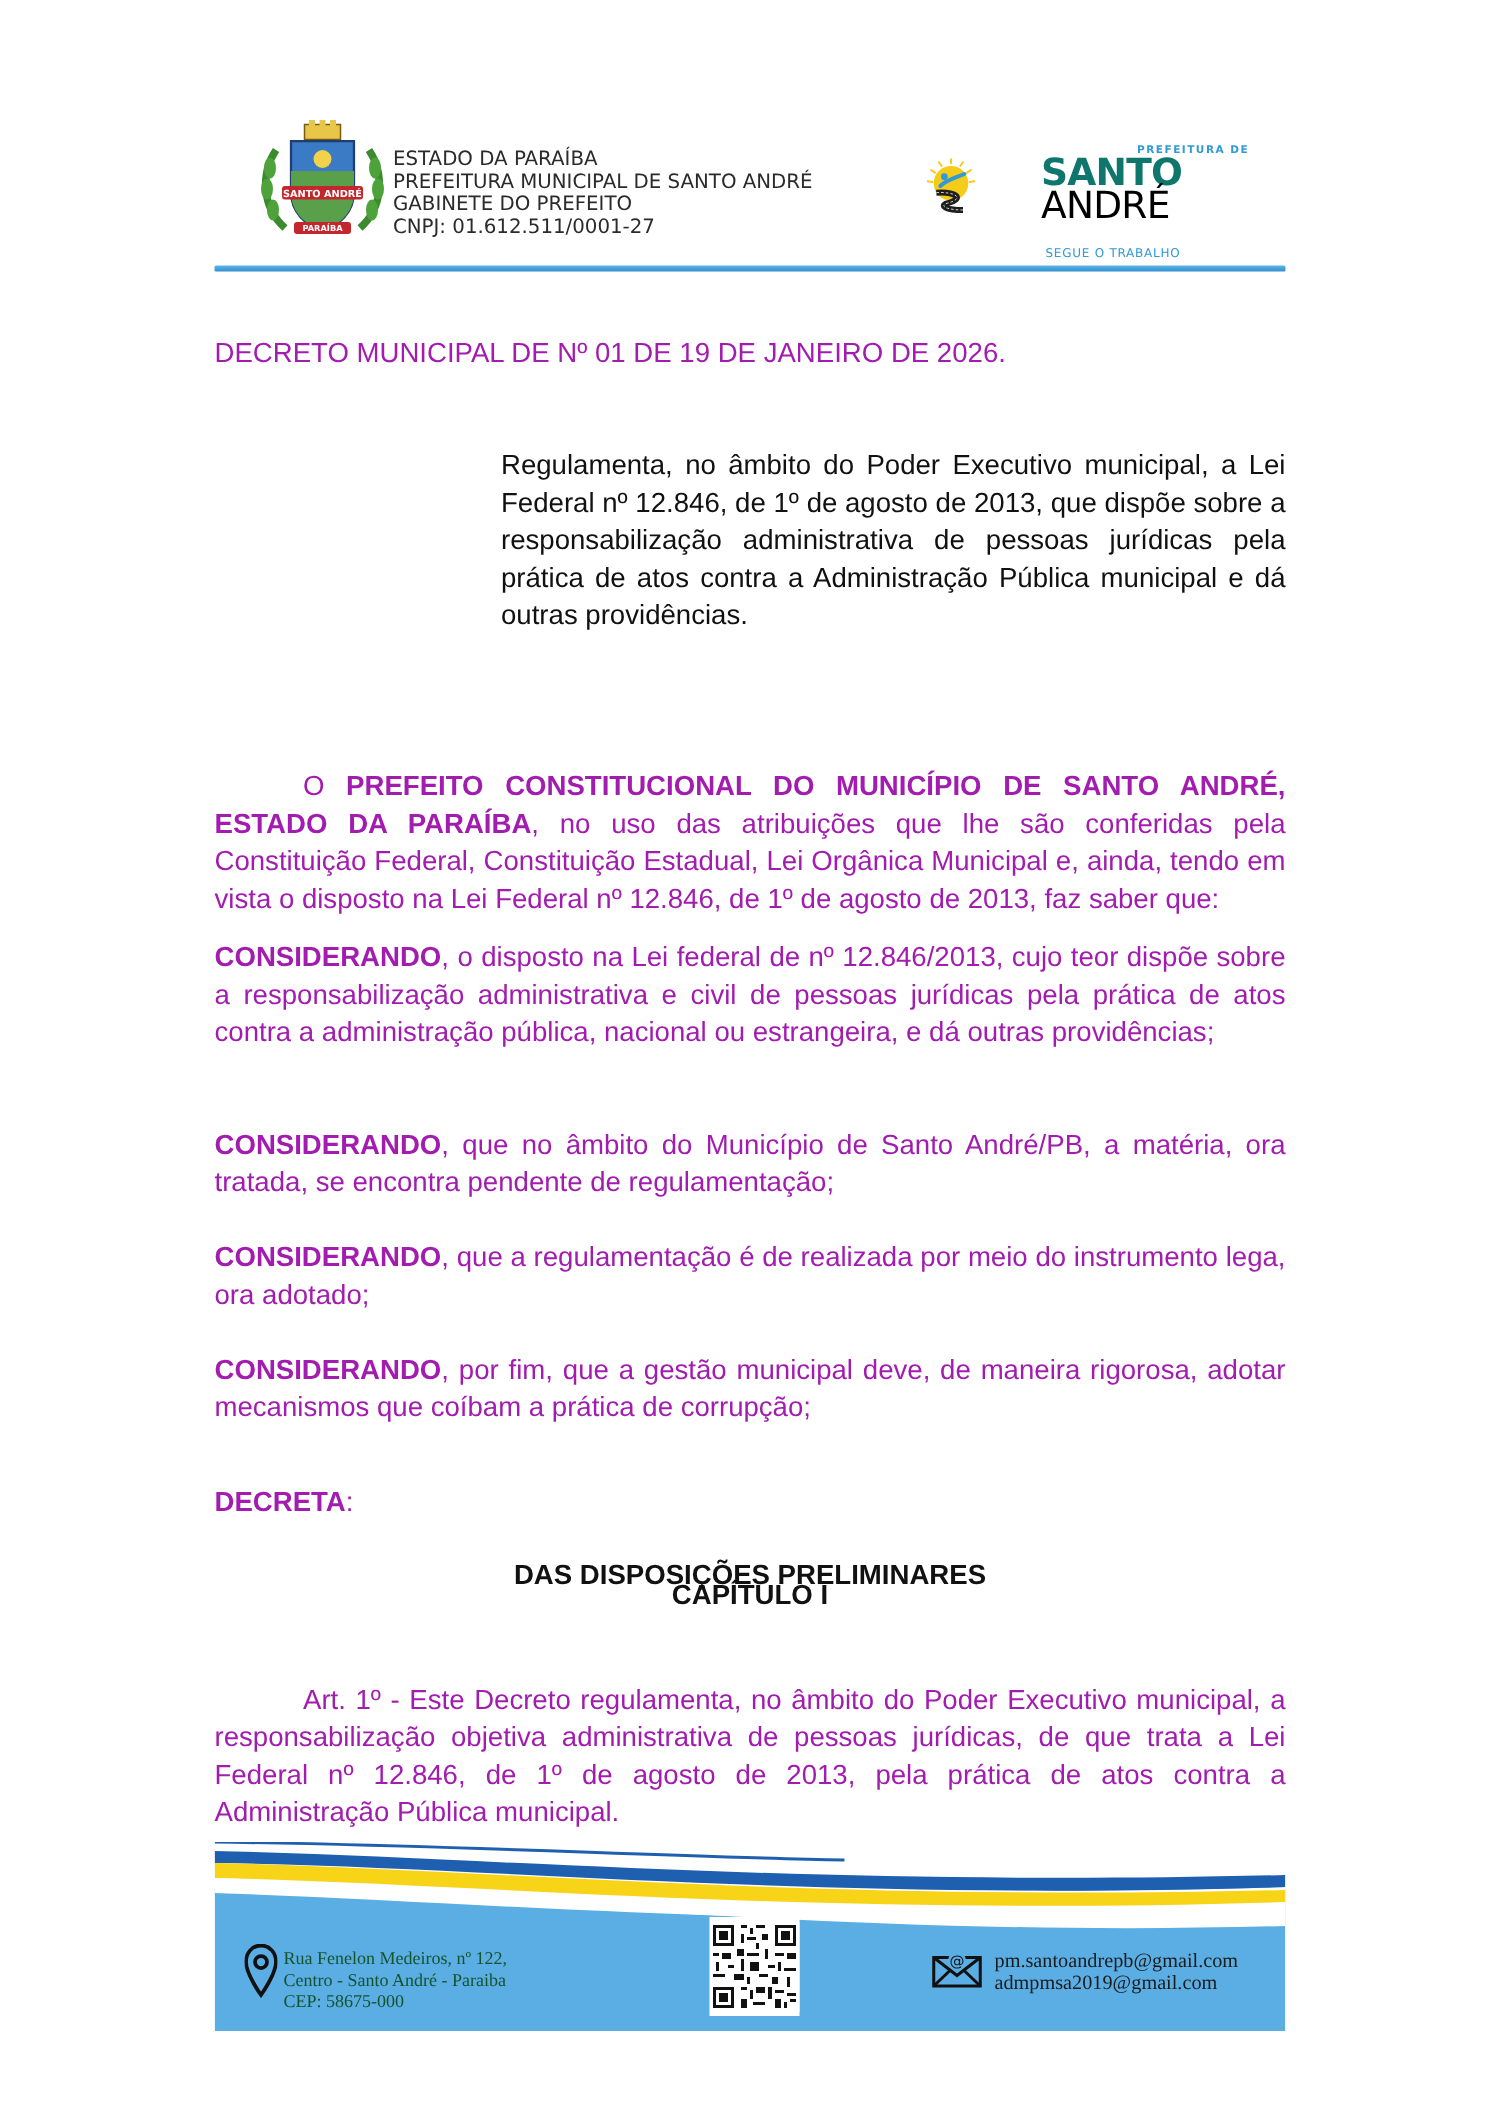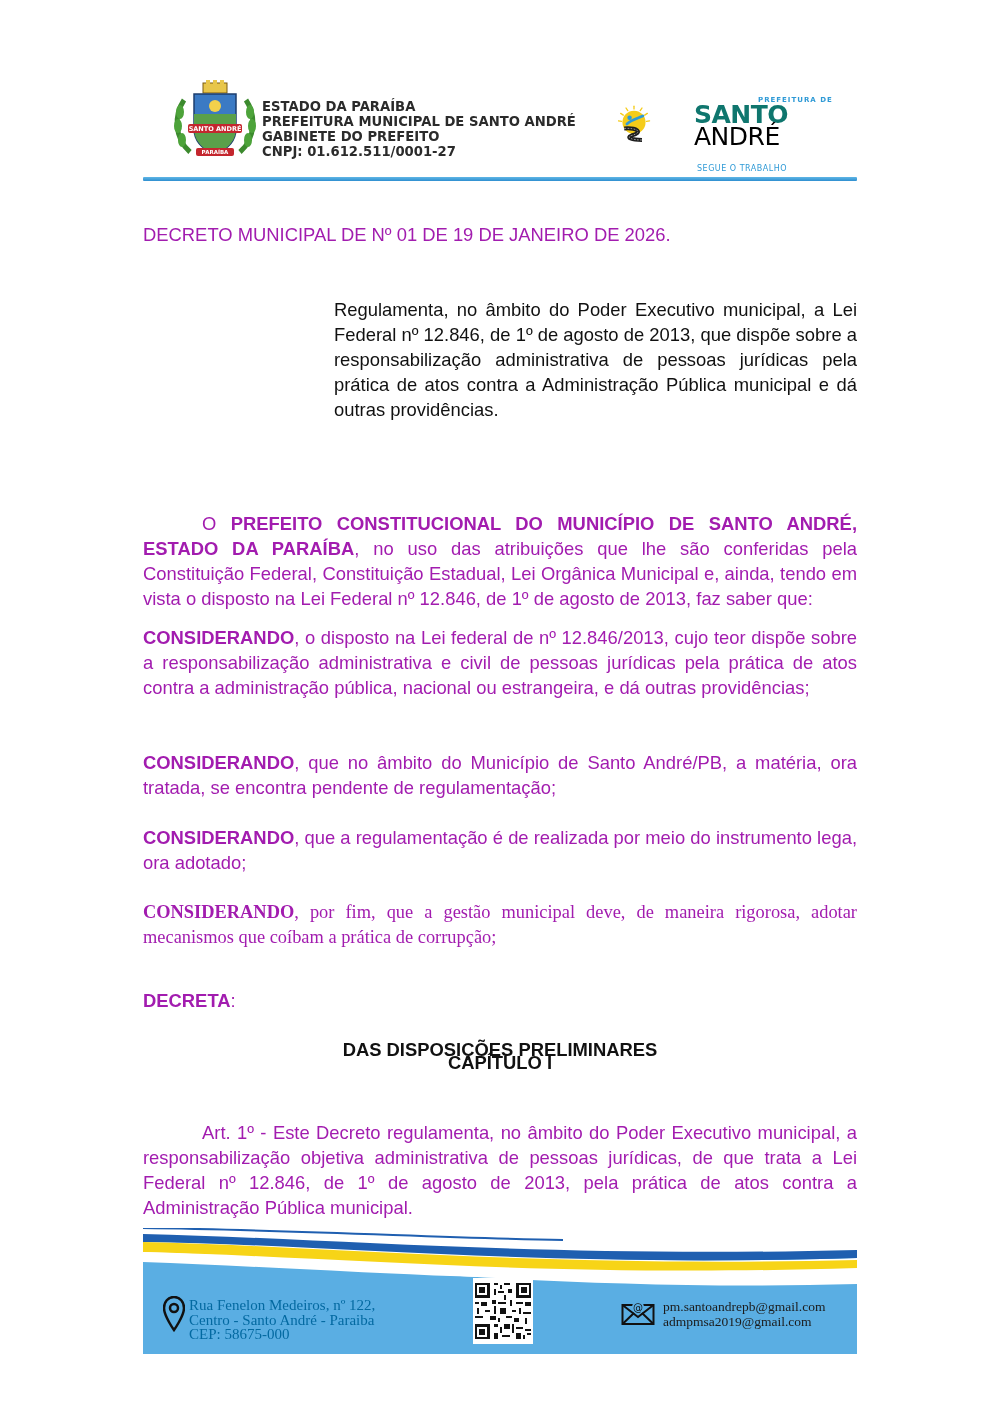--- a/index.html
+++ b/index.html
@@ -3,21 +3,21 @@
   <meta charset="utf-8">
   <style>
     html, body { margin: 0; padding: 0; background: #ffffff; }
     body { width: 1000px; height: 1415px; position: relative; overflow: hidden;
       font-family: "Liberation Sans", sans-serif; color: #111; }
 
     
     .header { position: absolute; left: 0; top: 0; width: 1000px; height: 190px; }
     .crest { position: absolute; left: 170px; top: 80px; width: 90px; height: 82px; }
     .inst-text { position: absolute; left: 262px; top: 99px; font-family: "DejaVu Sans", sans-serif;
-      font-weight: bold; font-size: 13.2px; line-height: 15px; color: #2b2b2b; letter-spacing: 0px; }
+      font-weight: normal; font-size: 13.2px; line-height: 15px; color: #2b2b2b; letter-spacing: 0px; }
     .inst-text div { white-space: nowrap; }
     .brand { position: absolute; left: 618px; top: 84px; width: 180px; height: 80px; }
     .brand-pref { position: absolute; left: 712px; top: 96px; font-family: "DejaVu Sans", sans-serif; font-size: 7px;
       font-weight: bold; color: #2f9ad6; letter-spacing: 1px; margin-left: 46px; }
     .brand-santo { position: absolute; left: 694px; top: 103px; font-family: "DejaVu Sans", sans-serif;
       font-size: 25px; font-weight: bold; color: #0f766e; line-height: 24px; letter-spacing: -0.5px; }
     .brand-andre { position: absolute; left: 694px; top: 125px; font-family: "DejaVu Sans", sans-serif;
       font-size: 25px; font-weight: normal; color: #000000; line-height: 24px; letter-spacing: -0.5px; }
     .brand-slogan { position: absolute; left: 697px; top: 164px; font-family: "DejaVu Sans", sans-serif;
       font-size: 8px; color: #2f9ad6; letter-spacing: 0.5px; }
@@ -29,33 +29,33 @@
     .title { top: 222px; }
     .ementa { position: absolute; left: 334px; top: 297px; width: 523px; font-size: 18.4px; line-height: 25px;
       text-align: justify; text-align-last: left; }
     .para { text-align: justify; }
     .indent { text-indent: 59px; }
     b { font-weight: bold; }
     .p-prefeito { top: 475px; margin-top: 36px; }
     .p-cons1 { top: 625px; }
     .p-cons2 { top: 750px; }
     .p-cons3 { top: 825px; }
-    .p-cons4 { top: 900px; font-family: Liberation Serif, serif; }
+    .p-cons4 { top: 900px; }
     .p-decreta { top: 988px; }
     .chapter { position: absolute; left: 143px; width: 714px; text-align: center; font-weight: bold;
       font-size: 18.4px; line-height: 25px; }
     .ch1 { top: 1050px; }
     .ch2 { top: 1037px; }
     .p-art1 { top: 1120px; }
 
     
     .footer { position: absolute; left: 143px; top: 1228px; width: 714px; height: 126px; overflow: hidden; }
     .footer svg.wave { position: absolute; left: 0; top: 0; }
-    .addr { position: absolute; left: 46px; top: 70px; font-family: "Liberation Serif", serif; font-size: 15px;
-      line-height: 14.5px; color: #0369a1; }
+    .addr { position: absolute; left: 46px; top: 70px; font-family: "Liberation Serif", serif; font-size: 12px;
+      line-height: 14.5px; color: #14532d; }
     .pin { position: absolute; left: 20px; top: 68px; width: 22px; height: 36px; }
     .qr { position: absolute; left: 330px; top: 50px; width: 60px; height: 66px; background: #fff; }
     .mail-icon { position: absolute; left: 478px; top: 72px; width: 34px; height: 26px; }
     .emails { position: absolute; left: 520px; top: 71px; font-family: "Liberation Serif", serif; font-size: 13.5px;
       line-height: 15px; color: #1b1b1b; }
   </style>
 </head>
 <body>
 
 <div class="header">

